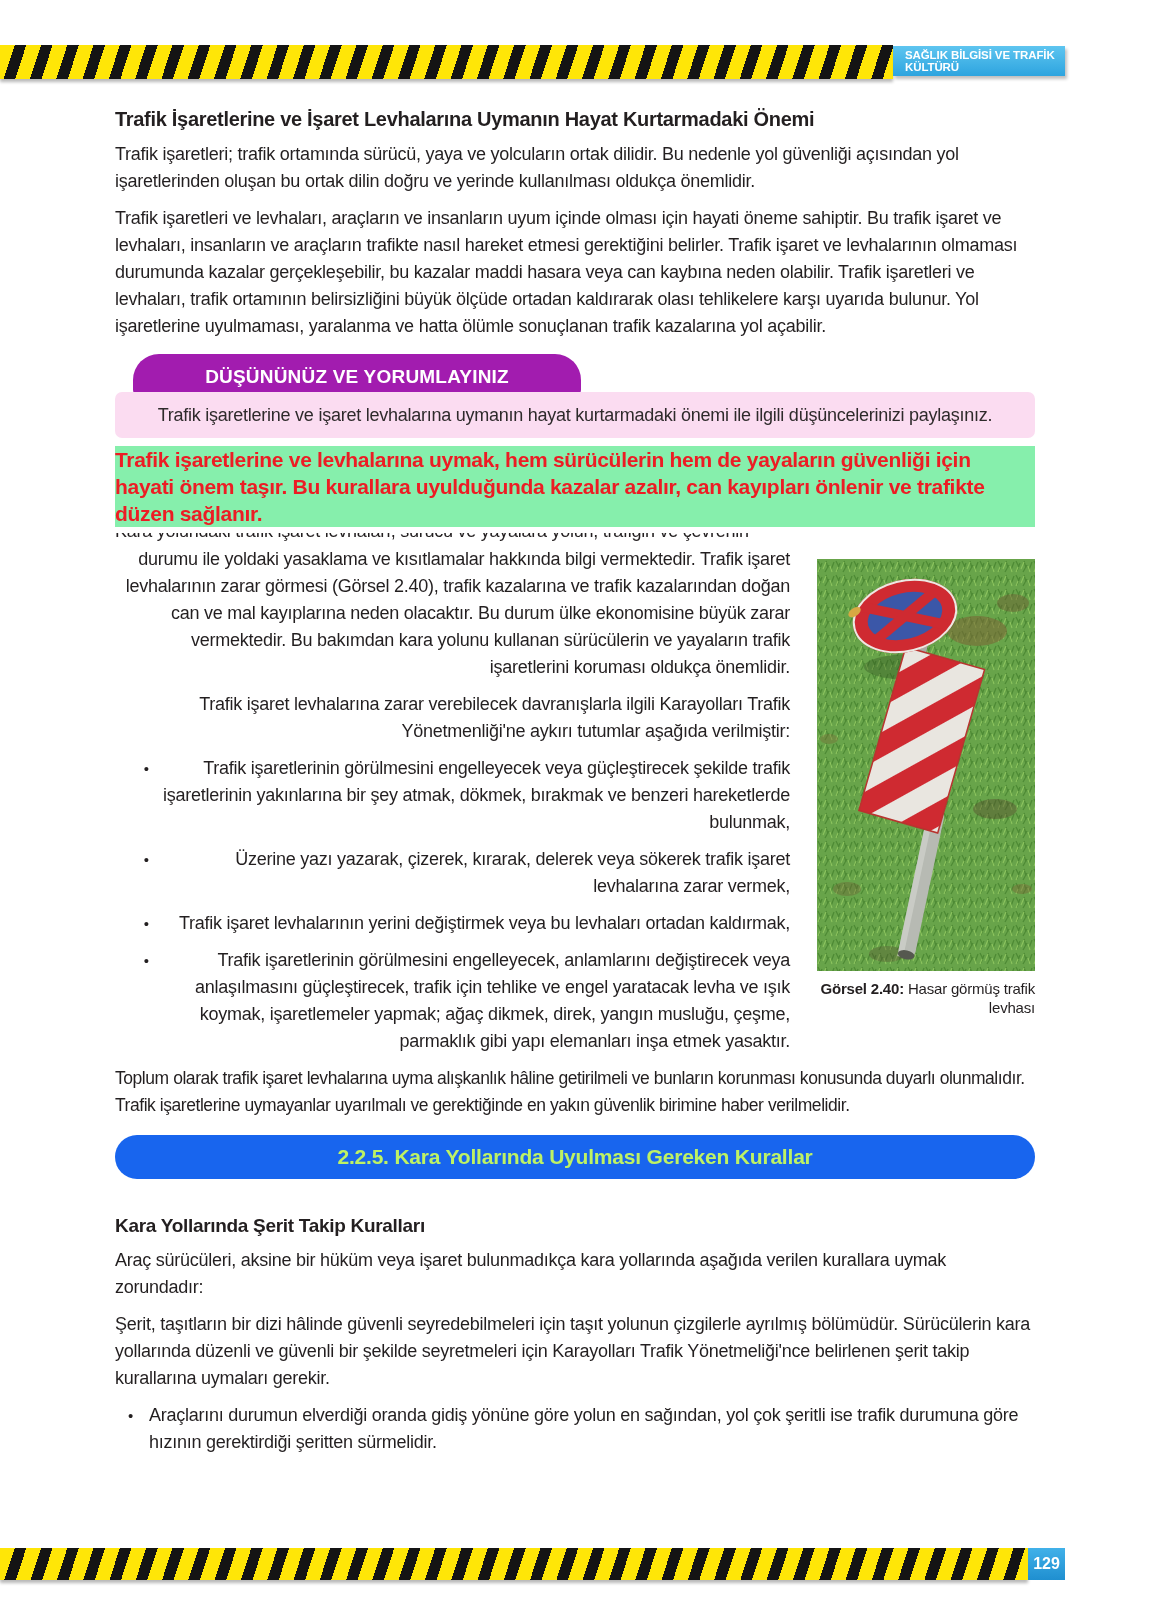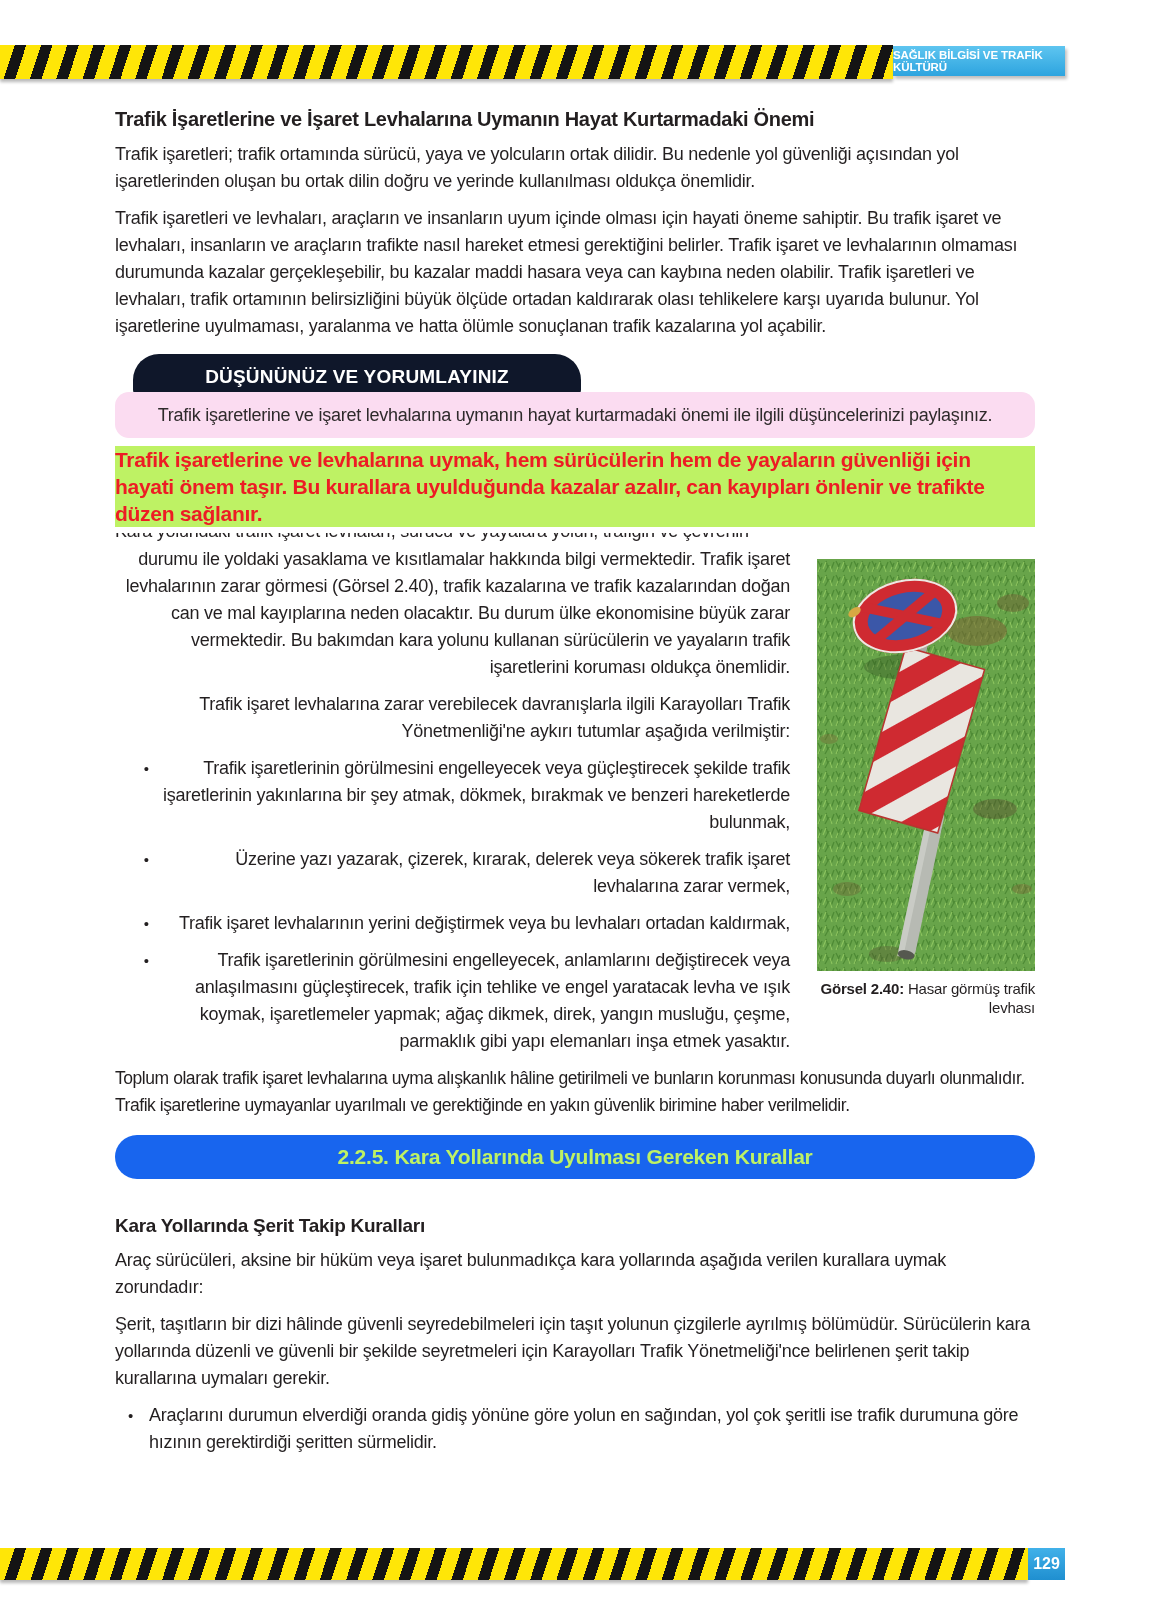--- a/index.html
+++ b/index.html
@@ -16,48 +16,49 @@
     flex:1; height:100%;
     background:repeating-linear-gradient(108deg, #ffe607 0 14px, #141414 14px 25px);
     box-shadow:0 3px 3px rgba(0,0,0,.28);
   }
   .ribbon {
     width:172px; height:30px; margin-top:1px;
     background:linear-gradient(180deg,#5ec5f0,#2da4df);
     color:#fff; font-weight:bold; font-size:11.5px; letter-spacing:-0.1px;
     display:flex; align-items:center; justify-content:center;
     box-shadow:2px 3px 3px rgba(0,0,0,.25);
+    padding-left:12px;
   }
   .page-badge {
     width:37px; height:32px;
     background:linear-gradient(180deg,#41b1e9,#1f8fd0);
     color:#fff; font-weight:bold; font-size:16px;
     display:flex; align-items:center; justify-content:center;
   }
   
   .content { position:absolute; top:108px; left:115px; width:920px; }
   h1 { font-size:20px; font-weight:bold; letter-spacing:-0.3px; }
   h2 { margin-top:36px; font-size:19px; font-weight:bold; letter-spacing:-0.3px; }
   p  { font-size:18px; line-height:27px; letter-spacing:-0.25px; margin-top:10px; }
   p.tight { font-size:17.5px; letter-spacing:-0.45px; }
   
   .activity-banner {
     margin:14px 0 0 18px; width:448px; height:46px;
-    background:#0f172a; border-radius:26px 26px 10px 10px;
+    background:#a21caf; border-radius:26px 26px 10px 10px;
     display:flex; align-items:center; justify-content:center;
     color:#fff; font-weight:bold; font-size:19px; letter-spacing:0.2px;
   }
   .activity-box {
     position:relative; margin-top:-8px; width:920px; height:46px;
-    background:#fbdcf1; border-radius:14px;
+    background:#fbdcf1; border-radius:7px;
     display:flex; align-items:center; justify-content:center;
     font-size:18px; letter-spacing:-0.25px; color:#2e2a2b; padding:0 14px;
   }
   .answer {
-    position:relative; z-index:2; background:#bef264; margin-top:8px;
+    position:relative; z-index:2; background:#86efac; margin-top:8px;
     color:#ed1c24; font-weight:bold; font-size:21px; line-height:27px; letter-spacing:-0.3px;
   }
   
   .cols { display:flex; margin-top:6px;text-align:right; }
   .col-text { width:705px; }
   .cut-line { height:13px; overflow:hidden; position:relative; }
   .cut-line span {
     position:absolute; bottom:1px; left:0; white-space:nowrap;
     font-size:18px; line-height:27px; letter-spacing:-0.25px; color:#231f20;
   }

